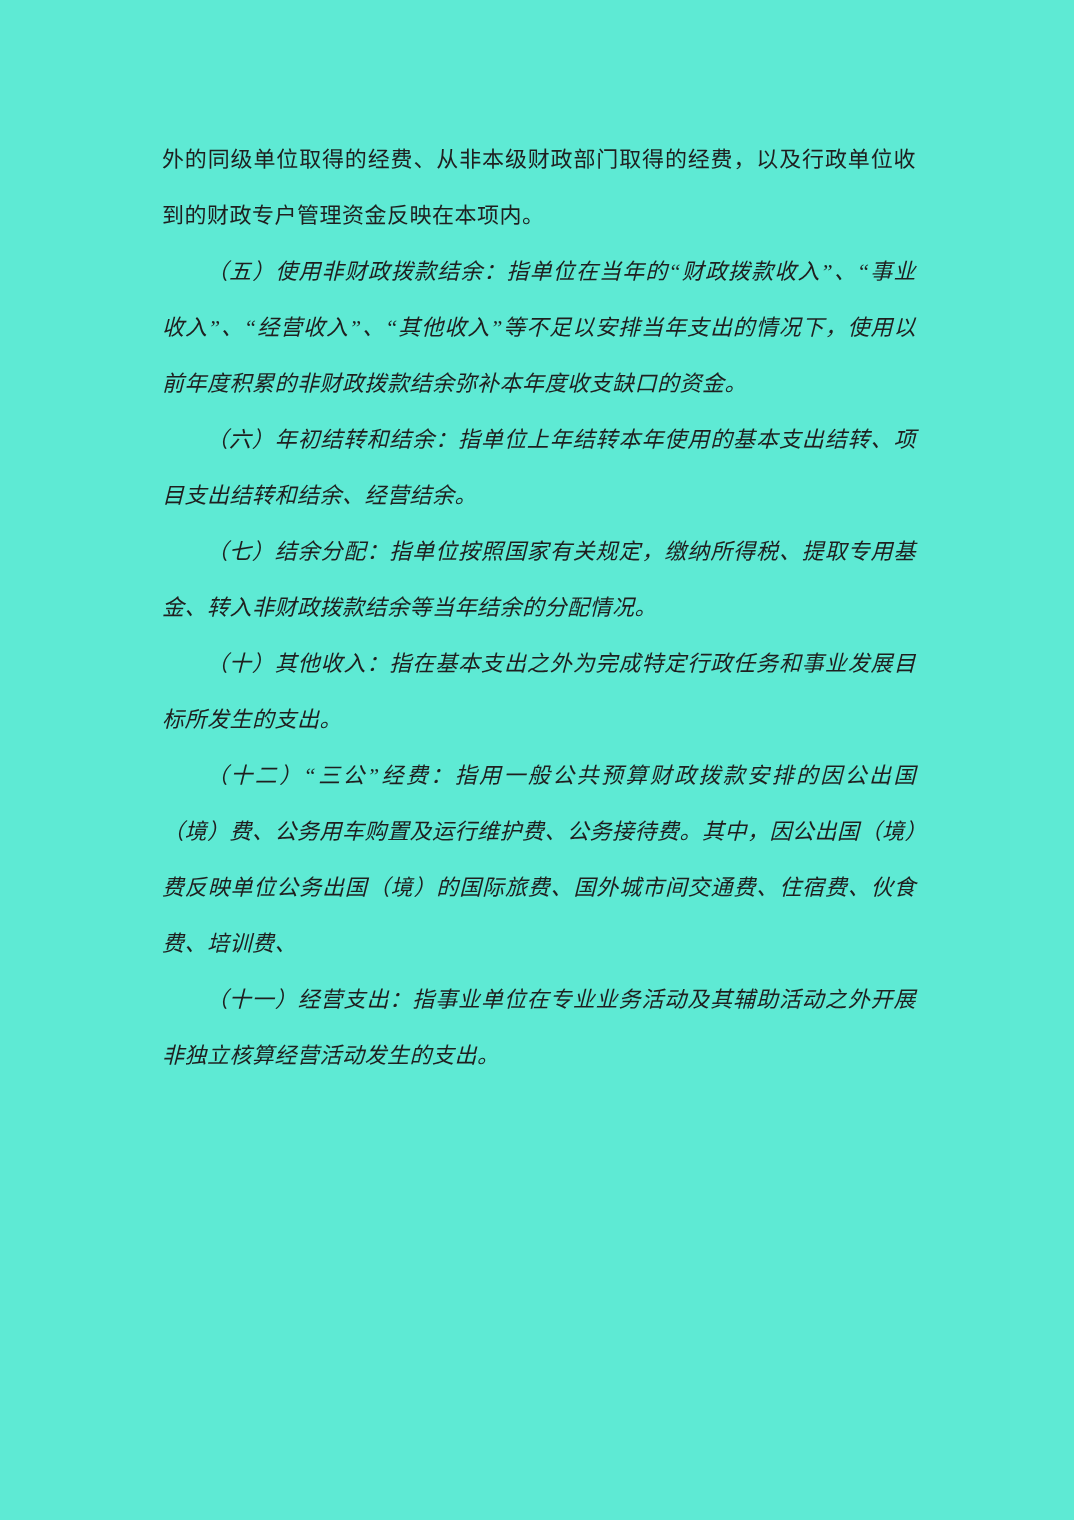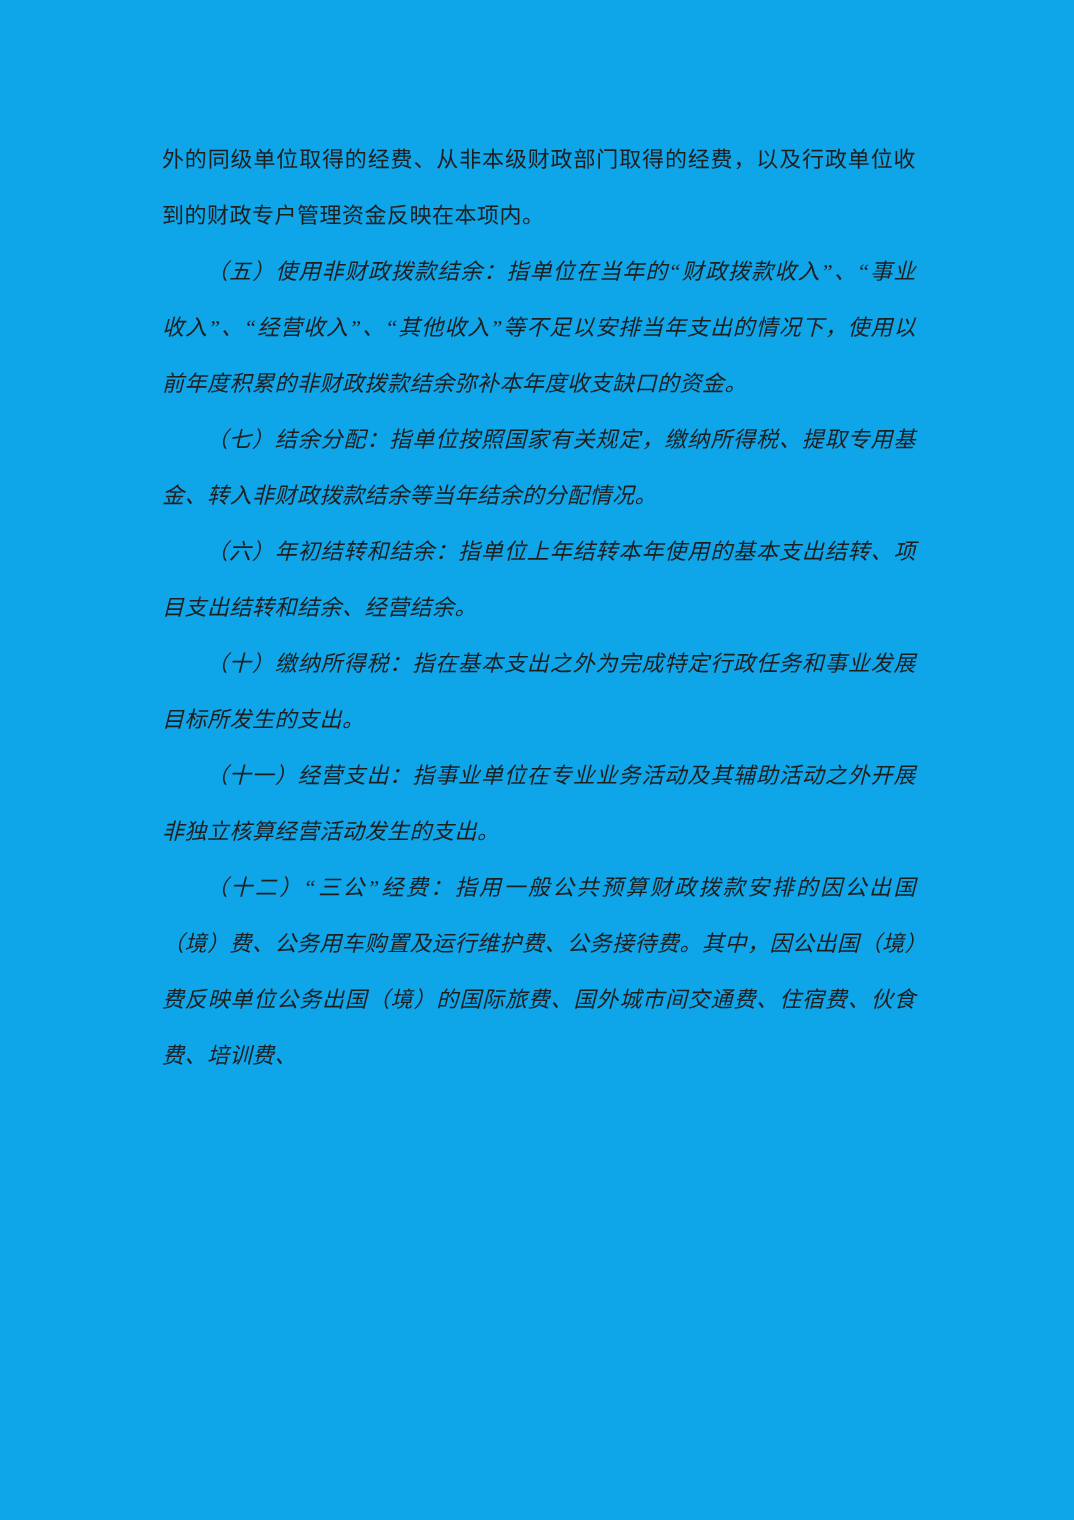--- a/index.html
+++ b/index.html
@@ -5,21 +5,21 @@
   html, body {
     margin: 0;
     padding: 0;
     background: #ffffff;
   }
   .page {
     position: relative;
     width: 1074px;
     height: 1520px;
     box-sizing: border-box;
-    background: #0ea5e9;
+    background: #5eead4;
     padding: 132px 158px 12px 162px;
     overflow: hidden;
   }
   .para {
     margin: 0;
     padding: 0;
     font-family: "Liberation Serif", "DejaVu Serif", serif;
     font-size: 22px;
     line-height: 56px;
     color: #1f1f1f;
@@ -31,18 +31,18 @@
     text-indent: 2em;
     font-style: italic;
   }
 </style>
 </head>
 <body>
 
 <div class="page">
   <p class="para">外的同级单位取得的经费、从非本级财政部门取得的经费，以及行政单位收到的财政专户管理资金反映在本项内。</p>
   <p class="para indent">（五）使用非财政拨款结余：指单位在当年的“财政拨款收入”、“事业收入”、“经营收入”、“其他收入”等不足以安排当年支出的情况下，使用以前年度积累的非财政拨款结余弥补本年度收支缺口的资金。</p>
+  <p class="para indent">（六）年初结转和结余：指单位上年结转本年使用的基本支出结转、项目支出结转和结余、经营结余。</p>
   <p class="para indent">（七）结余分配：指单位按照国家有关规定，缴纳所得税、提取专用基金、转入非财政拨款结余等当年结余的分配情况。</p>
-  <p class="para indent">（六）年初结转和结余：指单位上年结转本年使用的基本支出结转、项目支出结转和结余、经营结余。</p>
-  <p class="para indent">（十）缴纳所得税：指在基本支出之外为完成特定行政任务和事业发展目标所发生的支出。</p>
+  <p class="para indent">（十）其他收入：指在基本支出之外为完成特定行政任务和事业发展目标所发生的支出。</p>
+  <p class="para indent">（十二）“三公”经费：指用一般公共预算财政拨款安排的因公出国（境）费、公务用车购置及运行维护费、公务接待费。其中，因公出国（境）费反映单位公务出国（境）的国际旅费、国外城市间交通费、住宿费、伙食费、培训费、</p>
   <p class="para indent">（十一）经营支出：指事业单位在专业业务活动及其辅助活动之外开展非独立核算经营活动发生的支出。</p>
-  <p class="para indent">（十二）“三公”经费：指用一般公共预算财政拨款安排的因公出国（境）费、公务用车购置及运行维护费、公务接待费。其中，因公出国（境）费反映单位公务出国（境）的国际旅费、国外城市间交通费、住宿费、伙食费、培训费、</p>
 </div>
 
 </body></html>

